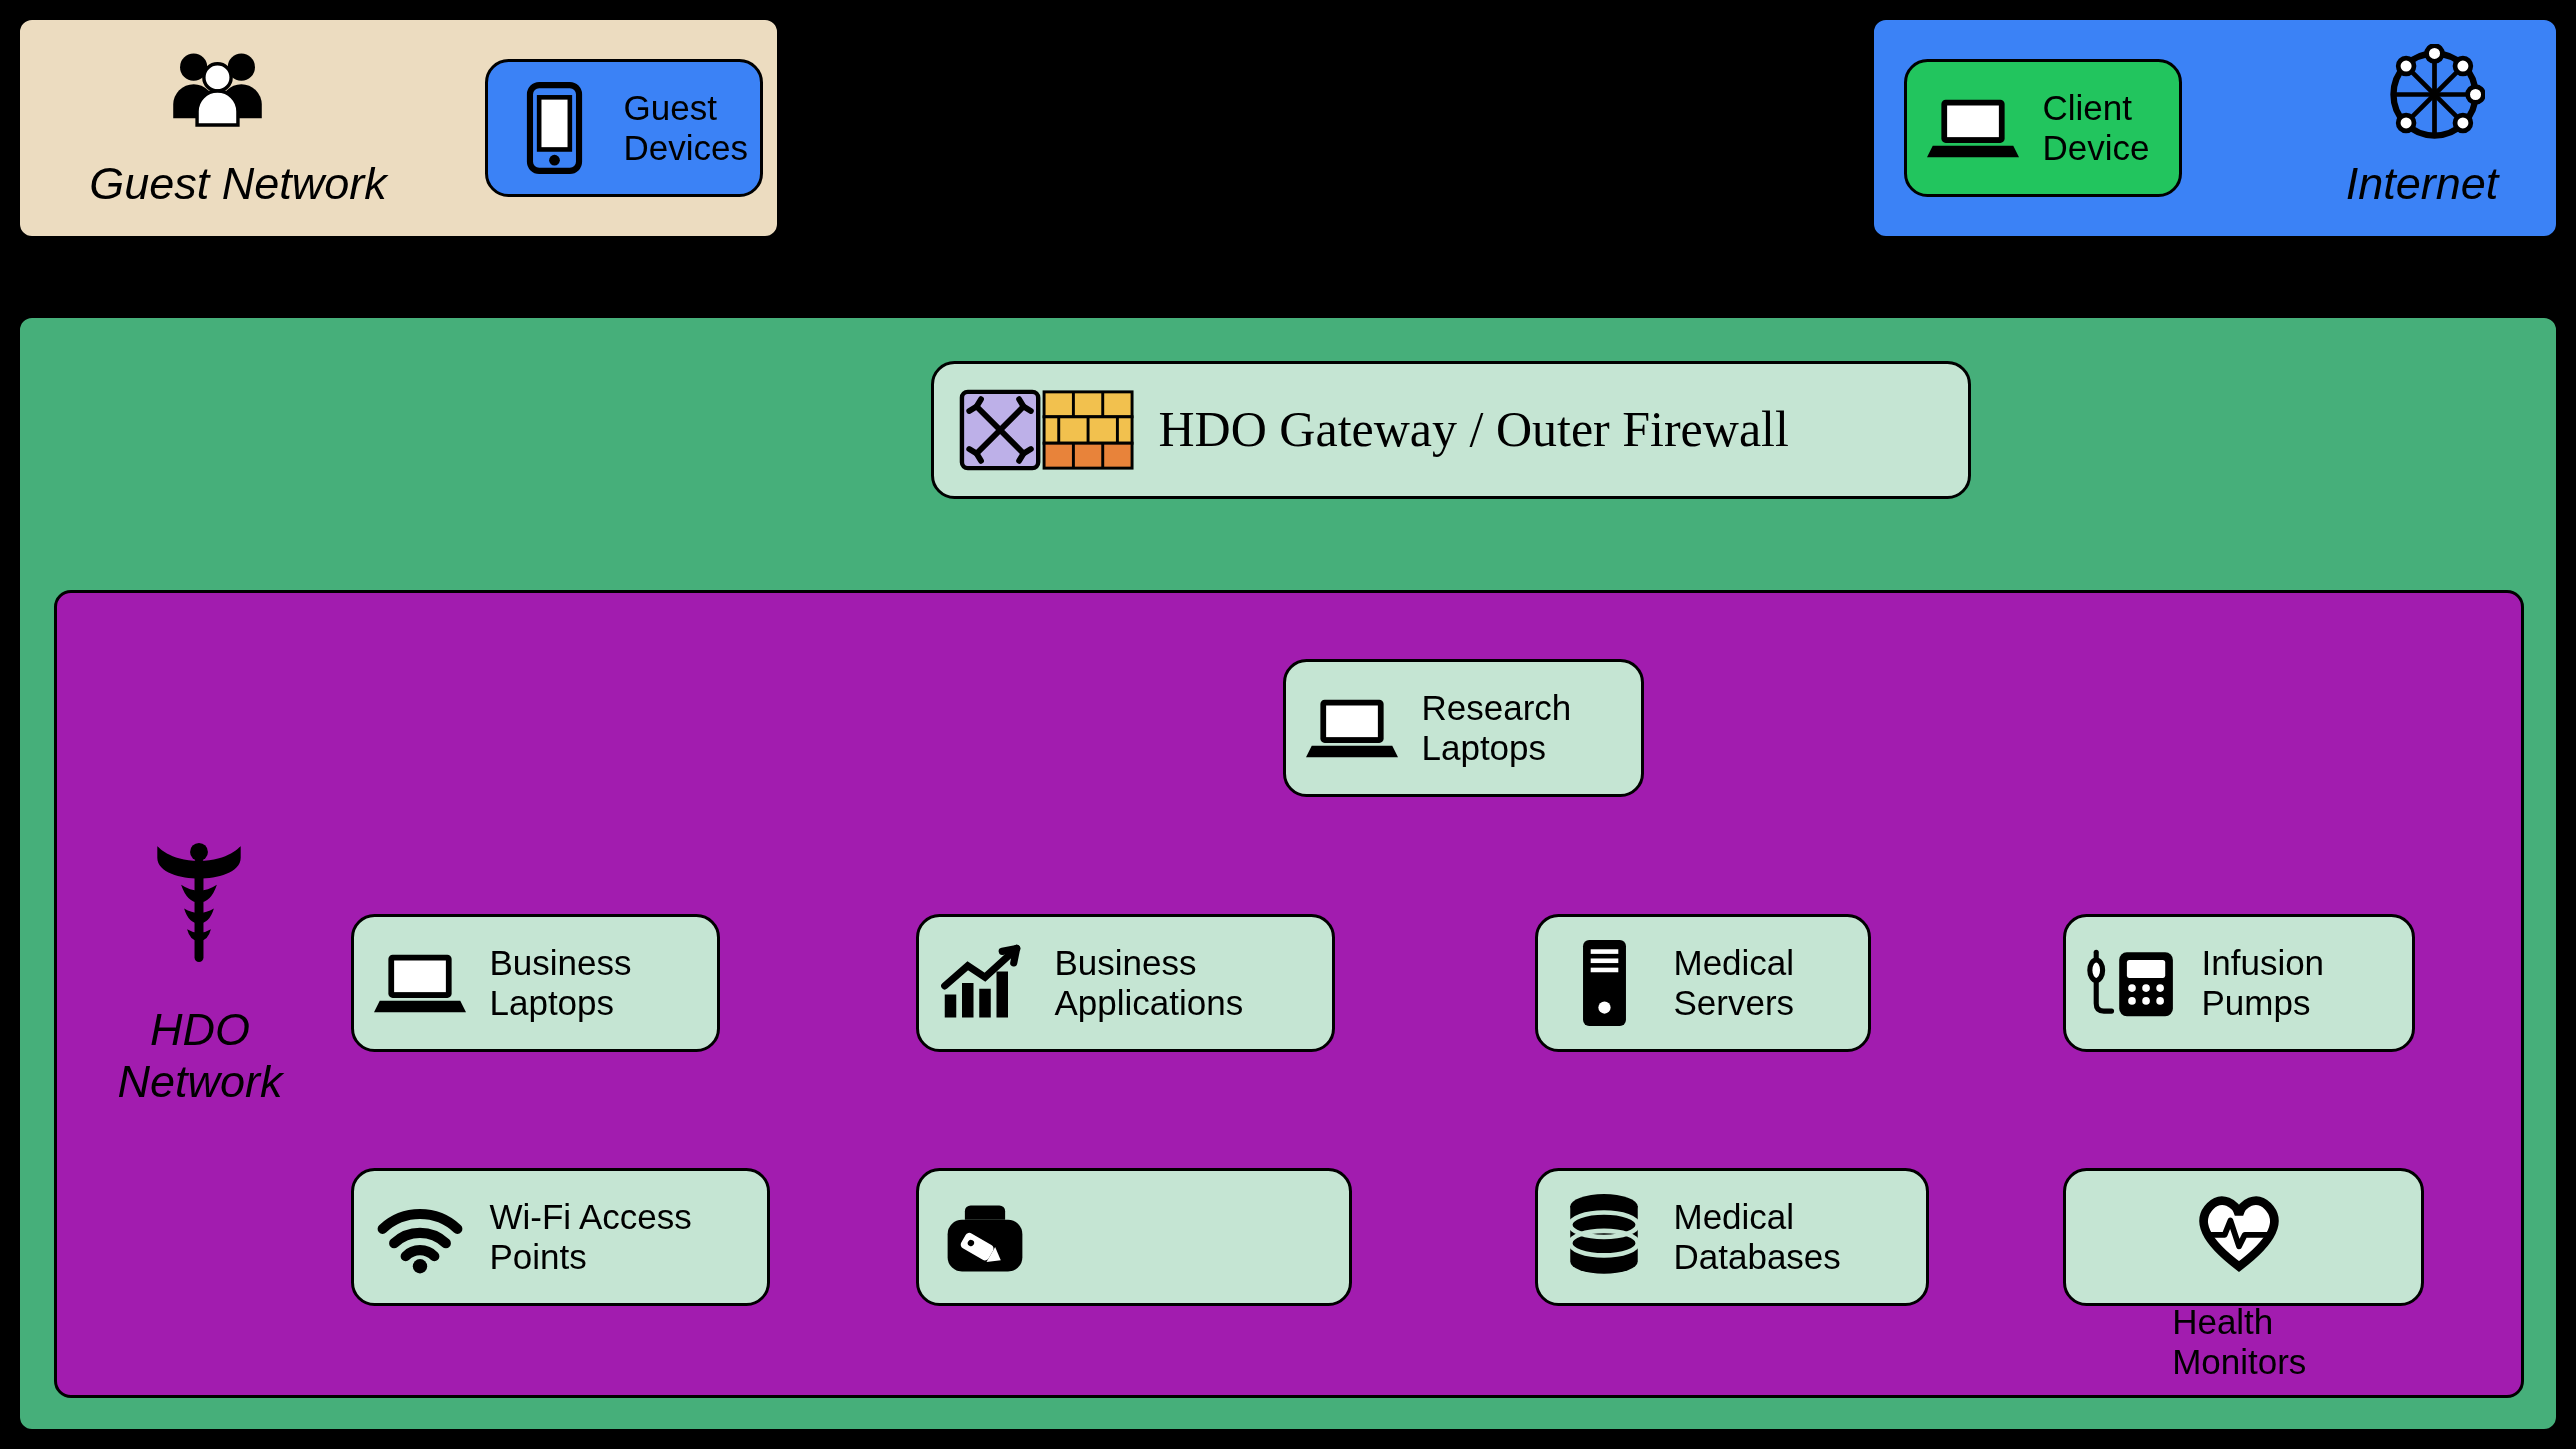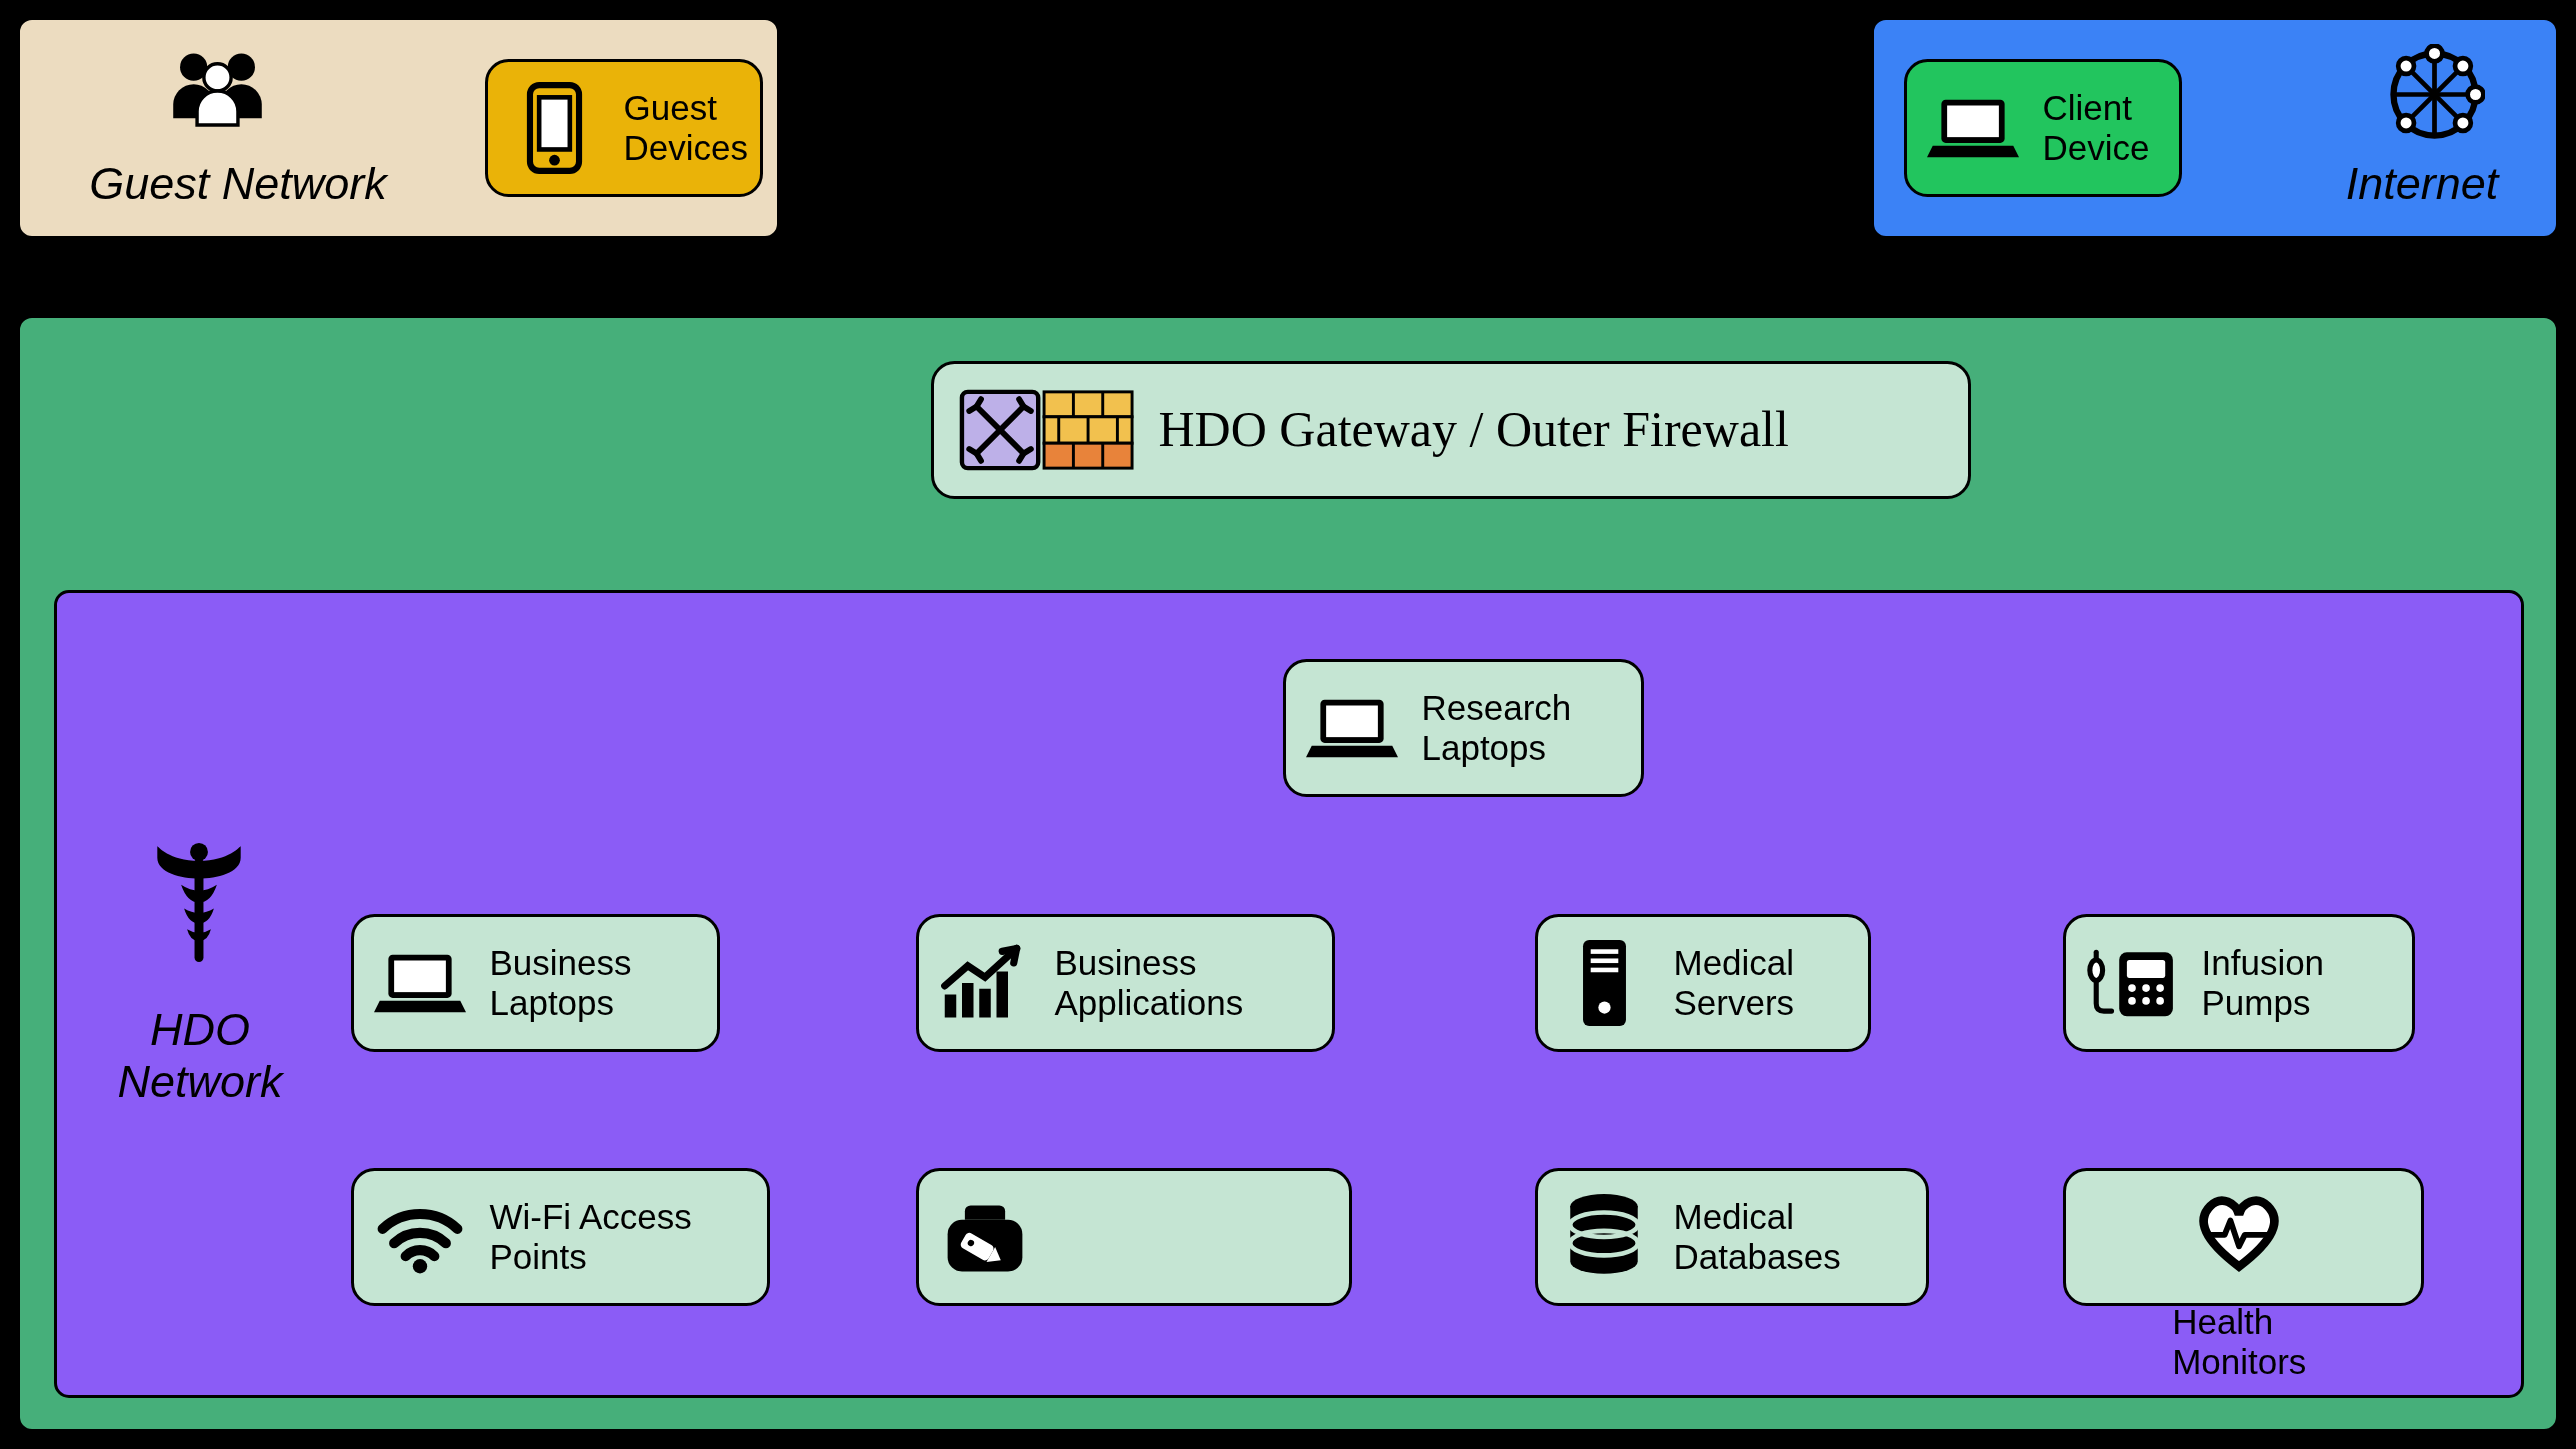--- a/index.html
+++ b/index.html
@@ -23,21 +23,22 @@
   .zone.internet {
     right: 17px; top: 17px; width: 688px; height: 222px;
     background: #3b82f6;
   }
   .zone.hdo-outer {
     left: 17px; top: 315px; width: 2542px; height: 1117px;
     background: #46af7a;
   }
   .zone.hdo-inner {
     left: 54px; top: 590px; width: 2470px; height: 808px;
-    background: #8b5cf6;
+    background: #a21caf;
+    border-radius: 17px;
   }
 
   .zone-title {
     position: absolute;
     font-size: 45px;
     color: #000;
     text-align: center;
     line-height: 1.15;
     font-style: italic;
   }
@@ -52,21 +53,21 @@
   .node {
     position: absolute;
     display: flex;
     align-items: center;
     gap: 23.5px;
     background: #fff0;
     border: 3.4px solid #000;
     border-radius: 23.5px;
     padding: 15px 28.5px 15px 20px;
   }
-  .node.tan { background: #eab308; }
+  .node.tan { background: #3b82f6; }
   .node.blue { background: #22c55e; }
   .node.green-light { background: #c5e5d3; }
   .node .icon-slot {
     width: 92px; height: 92px;
     display: flex; align-items: center; justify-content: center;
     flex: 0 0 auto;
   }
   .node .label {
     font-size: 35px;
     color: #000;

